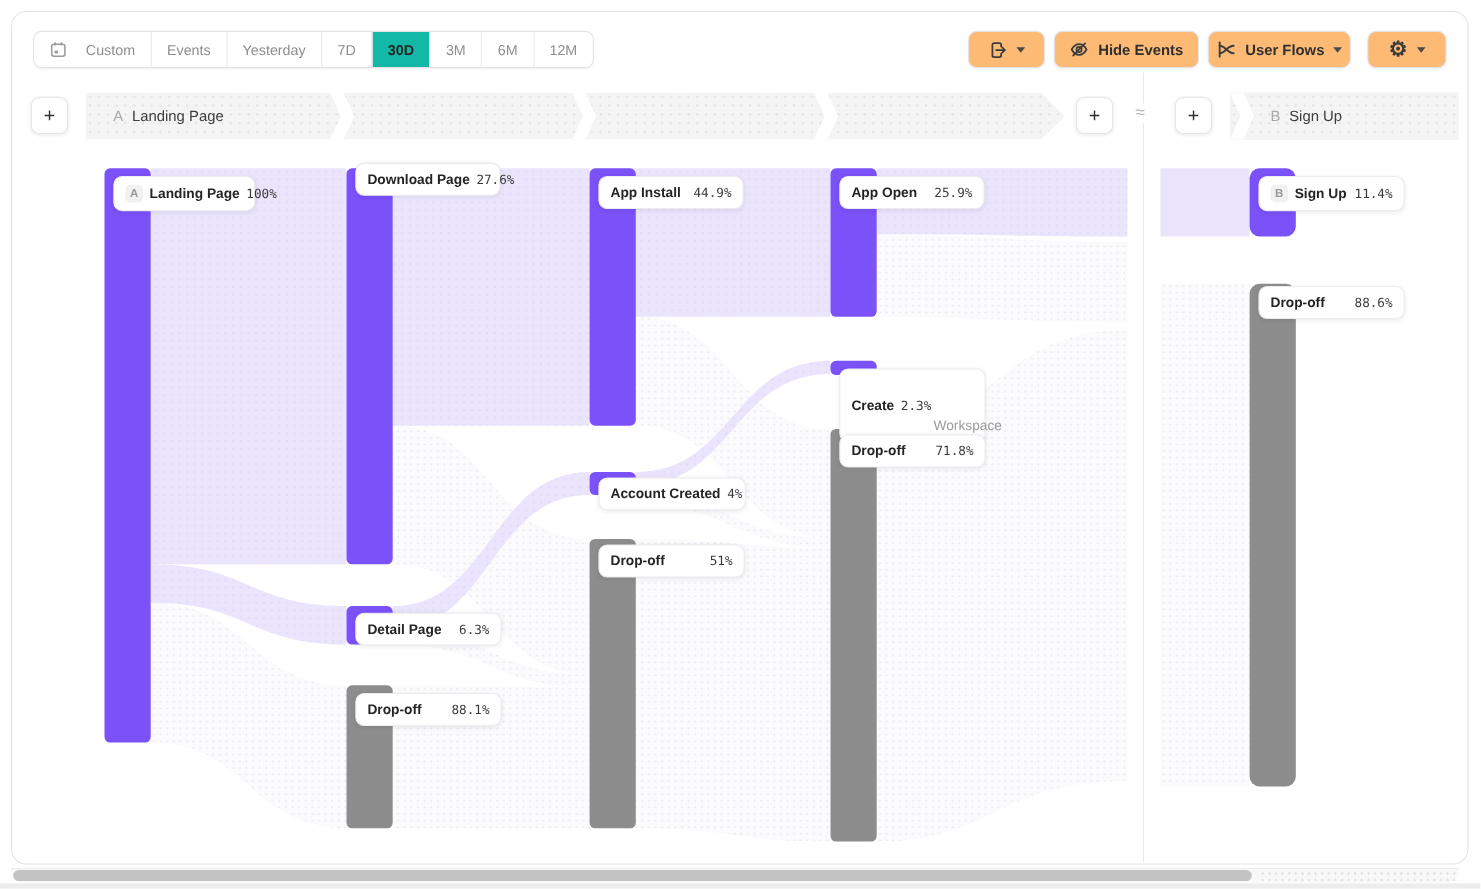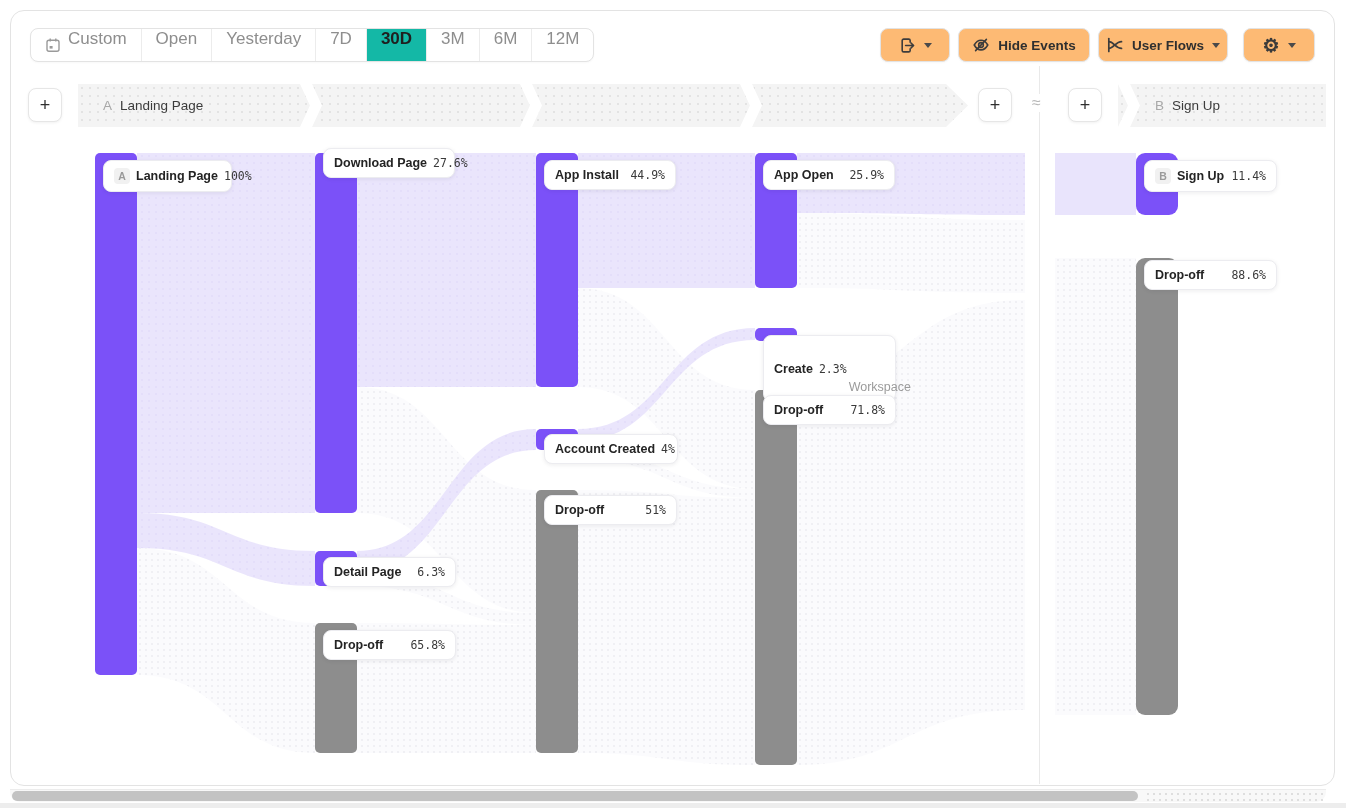--- a/index.html
+++ b/index.html
@@ -8,21 +8,21 @@
   .abs{position:absolute;}
 
   
   .card{left:10px;top:10px;width:1325px;height:776px;background:#fff;
     border:1px solid #e3e3e3;border-radius:14px;}
 
   
   .seg{left:30px;top:28px;height:34px;display:flex;align-items:stretch;
     border:1px solid #e3e3e3;border-radius:8px;background:#fff;overflow:hidden;
     box-shadow:0 1px 2px rgba(0,0,0,.03);}
-  .seg-item{display:flex;gap:7px;padding:0 14px;font-size:17px;
+  .seg-item{display:flex;align-items:center;gap:17px;padding:0 14px;font-size:13px;
     color:#8e8e8e;font-weight:500;border-left:1px solid #ececec;cursor:pointer;white-space:nowrap;}
   .seg-item:first-child{border-left:none;}
   .seg-item.active{background:#14b8a6;color:#1f1f1f;font-weight:700;}
   .tbtn{top:28px;height:34px;display:flex;align-items:center;justify-content:center;gap:8px;
     border:1px solid #e3e3e3;border-radius:8px;background:#fdba74;font-size:13.5px;font-weight:600;
     color:#2f2f2f;box-shadow:0 1px 2px rgba(0,0,0,.03);cursor:pointer;}
   .caret{width:0;height:0;border-left:4px solid transparent;border-right:4px solid transparent;
     border-top:5px solid #4a4a4a;display:inline-block;}
   .gear-glyph{font-size:19px;color:#3a3a3a;line-height:1;}
 
@@ -76,21 +76,21 @@
       <svg width="16" height="16" viewBox="0 0 16 16" fill="none" stroke="#9a9a9a" stroke-width="1.4">
         <rect x="2" y="3.2" width="12" height="11" rx="2"></rect>
         <line x1="5.2" y1="1.4" x2="5.2" y2="4.4"></line>
           <line x1="10.8" y1="1.4" x2="10.8" y2="4.4"></line>
         <rect x="4.6" y="9" width="3" height="2.6" fill="#9a9a9a" stroke="none"></rect>
       </svg>
     </span>
     <span>Custom</span>
   </div>
   <div class="seg-item">
-      <span>Open</span>
+      <span>Events</span>
     </div>
   <div class="seg-item">
       <span>Yesterday</span>
     </div>
   <div class="seg-item">
       <span>7D</span>
     </div>
   <div class="seg-item active">
       <span>30D</span>
     </div>
@@ -275,21 +275,21 @@
   <span class="nl-pct">51%</span>
 </div>
 
 <div class="node-label" style="left:323px;top:557px;width:133px;">
   <span class="nl-name">Detail Page</span>
   <span class="nl-pct">6.3%</span>
 </div>
 
 <div class="node-label" style="left:323px;top:630px;width:133px;">
   <span class="nl-name">Drop-off</span>
-  <span class="nl-pct">65.8%</span>
+  <span class="nl-pct">88.1%</span>
 </div>
 
 <div class="node-label" style="left:1144px;top:160px;width:133px;">
   <span class="badge">B</span>
   <span class="nl-name">Sign Up</span>
   <span class="nl-pct">11.4%</span>
 </div>
 
 <div class="node-label" style="left:1144px;top:260px;width:133px;">
   <span class="nl-name">Drop-off</span>

